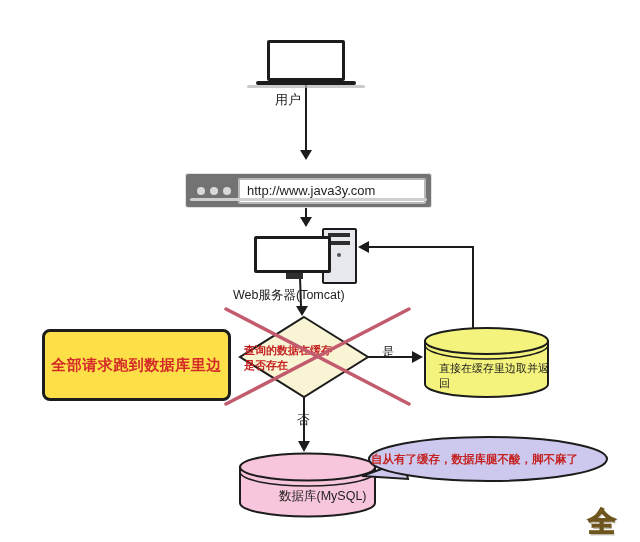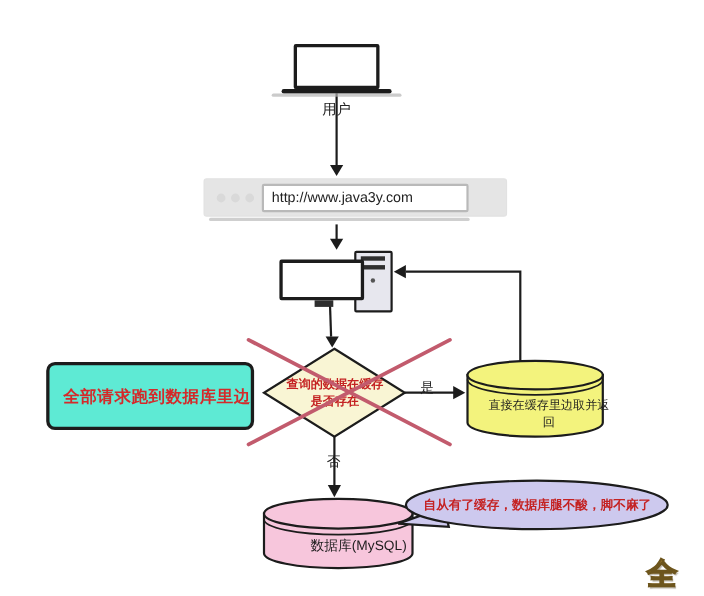--- a/index.html
+++ b/index.html
@@ -4,33 +4,33 @@
 <style>
   * { margin:0; padding:0; box-sizing:border-box; }
   html,body { background:#ffffff; }
   body { font-family:"Liberation Sans","DejaVu Sans",sans-serif; }
   .stage { position:relative; width:640px; height:542px; background:#fff; overflow:hidden; }
   svg.layer { position:absolute; left:0; top:0; width:640px; height:542px; pointer-events:none; }
   .layer-base { z-index:1; }
   .layer-top { z-index:3; }
 
   .label { position:absolute; color:#222; z-index:2; }
-  .center { text-align:center; }
+  .center { }
 
   
   .laptop-screen { position:absolute; left:267px; top:40px; width:78px; height:41px;
     background:#fff; border:3px solid #1c1c1c; border-radius:2px; z-index:2; }
   .laptop-base { position:absolute; left:256px; top:81px; width:100px; height:4px;
     background:#1c1c1c; border-radius:2px; z-index:2; }
   .laptop-shadow { position:absolute; left:247px; top:85px; width:118px; height:3px;
     background:#b5b5b5; border-radius:2px; opacity:.7; z-index:2; }
 
   
-  .browser-bar { position:absolute; left:185px; top:162px; width:276px; height:35px;
-    background:#e5e5e5; border:1px solid #e2e2e2; border-radius:3px; z-index:2; }
+  .browser-bar { position:absolute; left:185px; top:173px; width:247px; height:35px;
+    background:#737373; border:1px solid #e2e2e2; border-radius:3px; z-index:2; }
   .browser-shadow { position:absolute; left:190px; top:198px; width:237px; height:3px;
     background:#cfcfcf; border-radius:2px; z-index:2; }
   .dot { position:absolute; top:13px; width:8px; height:8px; border-radius:50%; background:#d9d9d9; }
   .url-field { position:absolute; left:52px; top:4px; width:188px; height:26px;
     background:#fff; border:2px solid #b9b9b9; border-radius:2px;
     font-size:13px; color:#222; line-height:22px; padding-left:7px; white-space:nowrap; overflow:hidden; }
 
   
   .server-tower { position:absolute; left:322px; top:228px; width:35px; height:56px;
     background:#e7e7ee; border:2px solid #1c1c1c; border-radius:2px; z-index:2; }
@@ -41,23 +41,23 @@
   .monitor-stand { position:absolute; left:286px; top:273px; width:17px; height:6px; background:#2e2e2e; z-index:2; }
 
   .user-label { left:275px; top:91px; width:62px; font-size:13px; }
   .server-label { left:233px; top:287px; width:142px; font-size:12.5px; }
   .decision-text { left:244px; top:343px; width:121px; font-size:11px; font-weight:bold; color:#c42222; line-height:1.35; }
   .yes-label { left:382px; top:344px; font-size:12.5px; }
   .no-label { left:297px; top:412px; font-size:12.5px; }
   .cache-label { left:427px; top:361px; width:120px; font-size:11px; color:#1e1e1e;margin-left:12px; }
   .mysql-label { left:242px; top:488px; width:131px; font-size:12.5px; color:#1e1e1e;padding-left:37px; }
 
-  .note-box { position:absolute; left:42px; top:329px; width:189px; height:62px;
-    background:#5eead4; border:3px solid #1c1c1c; border-radius:8px;
-    display:flex; align-items:center; justify-content:flex-end; z-index:2; }
+  .note-box { position:absolute; left:42px; top:329px; width:189px; height:72px;
+    background:#fde047; border:3px solid #1c1c1c; border-radius:8px;
+    display:flex; align-items:center; justify-content:center; z-index:2; }
   .note-text { font-size:15px; font-weight:bold; color:#d42a2a; letter-spacing:.5px; }
 
   .bubble-text { left:371px; top:452px; width:235px; font-size:11.5px; font-weight:bold; color:#c42222; white-space:nowrap; }
 
   .watermark { position:absolute; left:560px; top:503px; font-size:28px; font-weight:bold;
     color:#f2b13e; -webkit-text-stroke:1.2px #6d551d; letter-spacing:1px;
     text-shadow:1px 2px 1px rgba(60,40,0,.35); z-index:4;margin-left:28px; }
 </style>
 </head>
 <body>
@@ -111,20 +111,21 @@
   </div>
   <div class="browser-shadow"></div>
 
   <div class="server-tower">
     <span class="tower-slot" style="top:3px"></span>
     <span class="tower-slot" style="top:11px"></span>
     <span class="tower-dot"></span>
   </div>
   <div class="server-monitor"></div>
   <div class="monitor-stand"></div>
+  <div class="label center server-label">Web服务器(Tomcat)</div>
 
   <div class="label center decision-text">
     <div>查询的数据在缓存</div>
     <div>是否存在</div>
   </div>
 
   <div class="label yes-label">是</div>
   <div class="label no-label">否</div>
 
   <div class="label center cache-label">直接在缓存里边取并返回</div>

